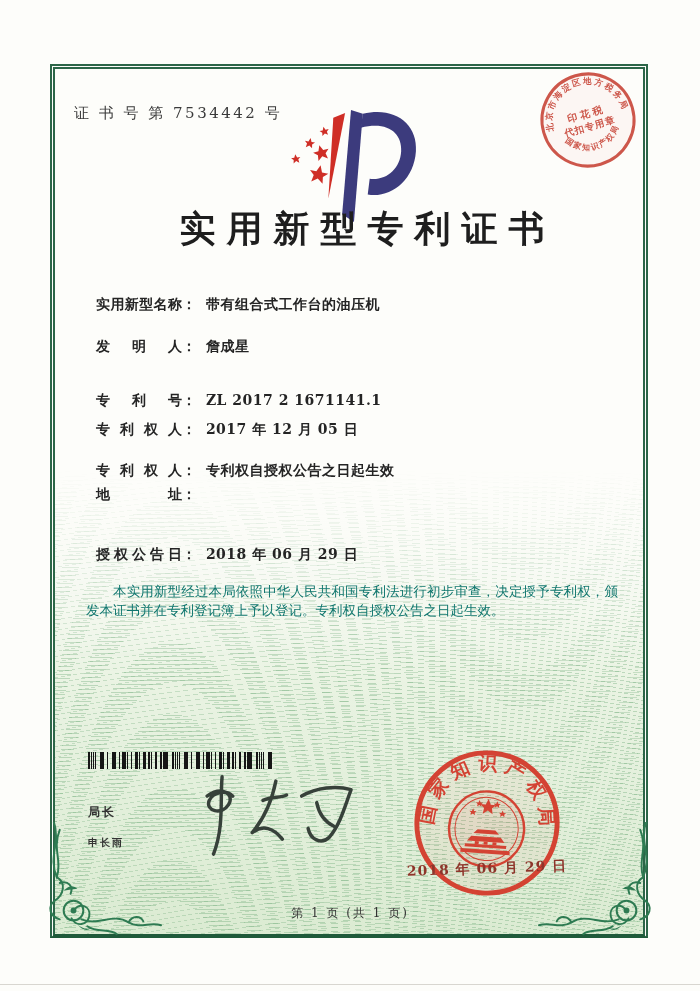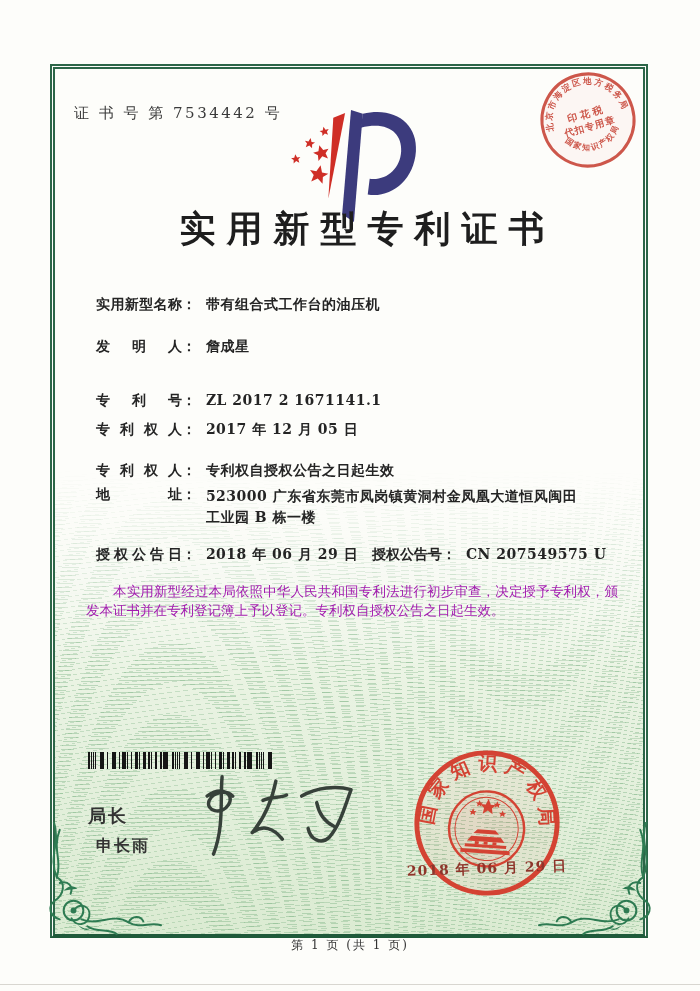--- a/index.html
+++ b/index.html
@@ -48,40 +48,40 @@
   .flabel{display:inline-block;width:86px;text-align:justify;text-align-last:justify;vertical-align:top;margin-left:10px;}
   .flabel.narrow{width:70px;}
   .fcolon{display:inline-block;vertical-align:top;}
   .fvalue{display:inline-block;margin-left:5px;vertical-align:top;letter-spacing:.5px;}
   .addr-line{line-height:21px;}
   .grant-right{position:absolute;left:276px;top:0;white-space:nowrap;}
   
   .paras{position:absolute;left:86px;width:532px;top:582px;}
   .paras p{
     margin:0 0 5px 0;text-indent:2em;text-align:justify;
-    font-size:13.5px;line-height:18.5px;color:#a21caf;font-weight:500;
+    font-size:13.5px;line-height:18.5px;color:#0f766e;font-weight:500;
   }
   
   .barcode{
     position:absolute;left:88px;top:752px;width:184px;height:17px;
     background:
       repeating-linear-gradient(90deg,#161616 0 2px,transparent 2px 3px,#161616 3px 4px,transparent 4px 7px,#161616 7px 8px,transparent 8px 12px),
       repeating-linear-gradient(90deg,transparent 0 5px,#161616 5px 6px,transparent 6px 13px,#161616 13px 16px,transparent 16px 21px);
   }
-  .director-role{position:absolute;left:88px;top:804px;font-family:"Liberation Sans","DejaVu Sans",sans-serif;font-size:18px;font-weight:700;color:#333;letter-spacing:2px;}
-  .director-name{position:absolute;left:96px;top:836px;font-family:"Liberation Sans","DejaVu Sans",sans-serif;font-size:16px;font-weight:700;color:#333;letter-spacing:2px;}
+  .director-role{position:absolute;left:88px;top:804px;font-family:"Liberation Sans","DejaVu Sans",sans-serif;font-size:12px;font-weight:700;color:#333;letter-spacing:2px;}
+  .director-name{position:absolute;left:88px;top:836px;font-family:"Liberation Sans","DejaVu Sans",sans-serif;font-size:10px;font-weight:700;color:#333;letter-spacing:2px;}
   .signature{position:absolute;left:192px;top:770px;width:172px;height:92px;}
   .seal{position:absolute;left:408px;top:744px;width:158px;height:158px;transform:rotate(4deg);opacity:.95;}
   .seal-date{
     position:absolute;left:404px;top:860px;width:166px;text-align:center;
     color:#8e352b;font-size:14px;font-weight:700;letter-spacing:1px;transform:rotate(-2deg);
   }
   .footer{
     position:absolute;left:0;right:0;top:905px;text-align:center;
-    font-size:12px;color:#333;letter-spacing:2px;font-weight:500;margin-top:32px;
+    font-size:12px;color:#333;letter-spacing:2px;font-weight:500;
   }
   .page-edge{position:absolute;left:0;right:0;top:984px;height:1px;background:#d8d6d0;}
 </style>
 </head>
 <body>
 
 <div class="paper"></div>
 <div class="guilloche"></div>
 <div class="frame"></div>
 
@@ -167,32 +167,24 @@
 <div class="field" style="top:421px">
   <span class="flabel">专利权人</span><span class="fcolon">：</span>
   <span class="fvalue">2017 年 12 月 05 日</span>
 </div>
 <div class="field" style="top:462px">
   <span class="flabel">专利权人</span><span class="fcolon">：</span>
   <span class="fvalue">专利权自授权公告之日起生效</span>
 </div>
 <div class="field" style="top:486px">
   <span class="flabel">地址</span><span class="fcolon">：</span>
-  <span class="fvalue">
-    <div class="addr-line">523000 广东省东莞市凤岗镇黄洞村金凤凰大道恒风闽田</div>
-    <div class="addr-line">工业园 B 栋一楼</div>
-  </span>
 </div>
 <div class="field" style="top:546px">
   <span class="flabel">授权公告日</span><span class="fcolon">：</span>
   <span class="fvalue">2018 年 06 月 29 日</span>
-  <span class="grant-right">
-    <span class="flabel narrow">授权公告号</span><span class="fcolon">：</span>
-    <span class="fvalue">CN 207549575 U</span>
-  </span>
 </div>
 
 <div class="paras">
   <p>本实用新型经过本局依照中华人民共和国专利法进行初步审查，决定授予专利权，颁发本证书并在专利登记簿上予以登记。专利权自授权公告之日起生效。</p>
 </div>
 
 <div class="barcode"></div>
 
 <div class="director-role">局长</div>
 <div class="director-name">申长雨</div>

